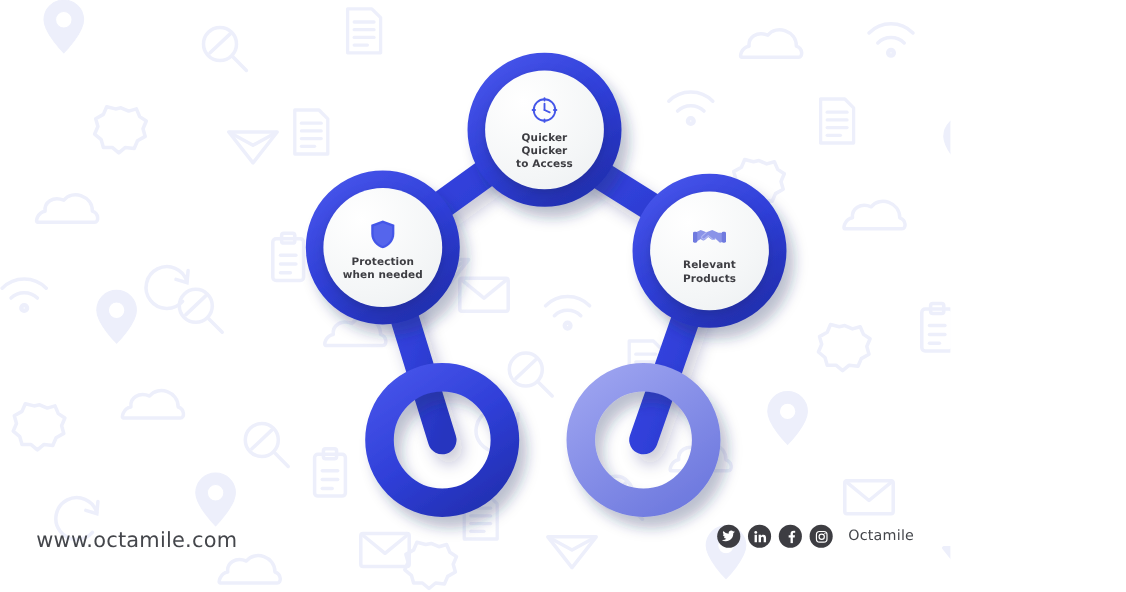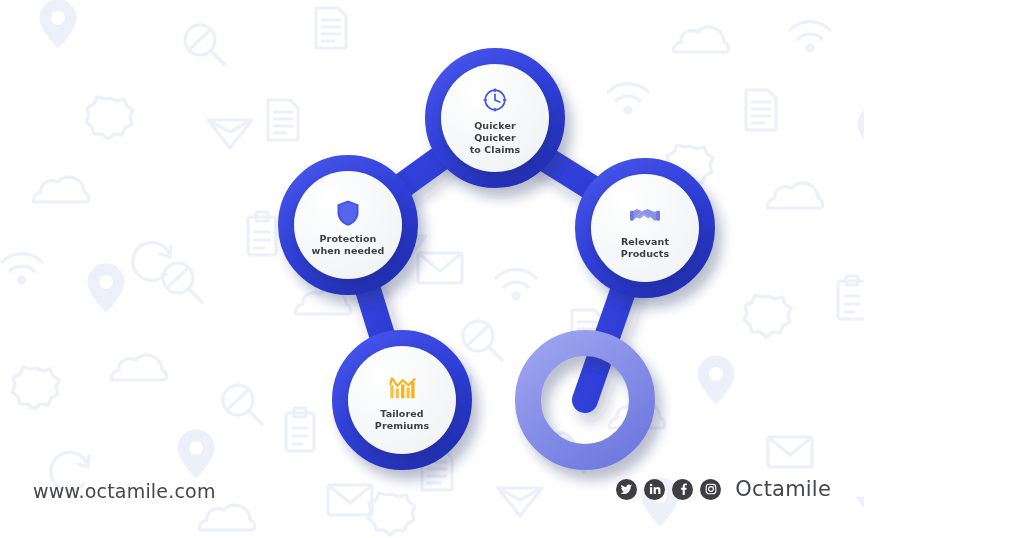--- a/index.html
+++ b/index.html
@@ -73,21 +73,21 @@
   }
   .soc{
     width:21px;height:21px;border-radius:50%;
     background:#3d3d42;
     display:flex;align-items:center;justify-content:center;
   }
   .soc svg{display:block;}
   #brand-name{
     margin-left:7px;
     font-family:"DejaVu Sans", sans-serif;
-    font-size:21px;letter-spacing:.2px;color:#44464b;
+    font-size:13px;letter-spacing:.2px;color:#44464b;
     white-space:nowrap;
   }
   #logo-mark{position:absolute;left:945px;top:28px;width:56px;height:50px;}
 </style>
 </head>
 <body>
 
 <div id="stage">
 
   <svg id="watermark" viewBox="0 0 1024 538" xmlns="http://www.w3.org/2000/svg">
@@ -259,21 +259,21 @@
           <line x1="16" y1="16" x2="21.4" y2="18.4"></line>
           <line x1="16" y1="3.6" x2="16" y2="6.2"></line>
           <line x1="16" y1="25.8" x2="16" y2="28.4"></line>
           <line x1="3.6" y1="16" x2="6.2" y2="16"></line>
           <line x1="25.8" y1="16" x2="28.4" y2="16"></line>
         </svg>
       </div>
       <div class="lbl">
         <span>Quicker</span>
         <span>Quicker</span>
-        <span>to Claims</span>
+        <span>to Access</span>
       </div>
     </div>
   </div>
 
   <div class="node" id="node-relevant">
     <div class="disc">
       <div class="ico">
         <svg width="32" height="24" viewBox="0 0 36 26" fill="#8a93e8">
           <path d="M2.2 7.8 L8.4 4.6 L14.6 7.2 L21 4.6 L27.6 7.6 L33.6 7.8 L33.6 17.2 L29.4 18.6 L24.6 14.2 C24.6 14.2 22.2 16 20.2 15.2 L16.6 12.4 L13.2 15.4 C11.6 16.8 9.4 16 8.6 14.6 L3.2 17.4 L1.2 16.6 Z"></path>
           <path d="M14.6 7.2 L10.2 11 C9 12 9.2 13.6 10.4 14.3 C11.3 14.9 12.3 14.7 13.2 13.9 L16.6 10.9 L21.4 14.6 C22.6 15.5 24 15 24.4 13.8" fill="none" stroke="#b4baf2" stroke-width="1.1" stroke-linecap="round"></path>
@@ -296,38 +296,20 @@
           <path d="M14 4.2 L23.6 7.8 L23.6 15.4 C23.6 21.6 19.2 26.2 14 28.1 C8.8 26.2 4.4 21.6 4.4 15.4 L4.4 7.8 Z" fill="#5565ec"></path>
         </svg>
       </div>
       <div class="lbl">
         <span>Protection</span>
         <span>when needed</span>
       </div>
     </div>
   </div>
 
-  <div class="node" id="node-tailored">
-    <div class="disc">
-      <div class="ico">
-        <svg width="28" height="26" viewBox="0 0 30 28" fill="none">
-          <rect x="2.4" y="11" width="3.6" height="14" fill="#f7c23e"></rect>
-          <rect x="8.2" y="14.4" width="3.6" height="10.6" fill="#f7c23e"></rect>
-          <rect x="14" y="10.2" width="3.6" height="14.8" fill="#f5b21c"></rect>
-          <rect x="19.8" y="13.4" width="3.6" height="11.6" fill="#f7c23e"></rect>
-          <rect x="25" y="7.6" width="3.6" height="17.4" fill="#f5b21c"></rect>
-          <path d="M2.4 9.8 L4.2 3.4 L10 11.6 L16 5.6 L22 11 L28.6 4.2" stroke="#f5b21c" stroke-width="2.3" stroke-linejoin="round" stroke-linecap="round" fill="none"></path>
-        </svg>
-      </div>
-      <div class="lbl">
-        <span>Tailored</span>
-        <span>Premiums</span>
-      </div>
-    </div>
-  </div>
 
 
   <svg id="logo-mark" viewBox="0 0 56 50" xmlns="http://www.w3.org/2000/svg">
     <g transform="translate(28,27)">
       <path d="M-1,-17 C8,-17 16,-10 17,-1 C13,-3 7,-3 2,-1 C0,-6 -2,-12 -1,-17 Z" fill="#2f49dd"></path>
       <path d="M17,-1 C18,8 12,16 3,18 C5,14 6,8 4,3 C9,3 14,2 17,-1 Z" fill="#2f49dd"></path>
       <path d="M3,18 C-6,19 -14,13 -16,4 C-12,7 -7,9 -2,8 C-2,13 0,16 3,18 Z" fill="#2f49dd"></path>
       <path d="M-16,4 C-19,-5 -14,-13 -6,-16 C-8,-12 -9,-6 -7,-1 C-11,0 -15,1 -16,4 Z" fill="#2f49dd"></path>
       <path d="M-10,-12 C-3,-18 8,-18 15,-12 L12,-8 C6,-13 -3,-13 -8,-8 Z" fill="#f5b21c"></path>
       <path d="M-7,-16 C0,-21 10,-20 17,-14 L14,-10 C8,-15 0,-16 -5,-12 Z" fill="#ffc93c"></path>

